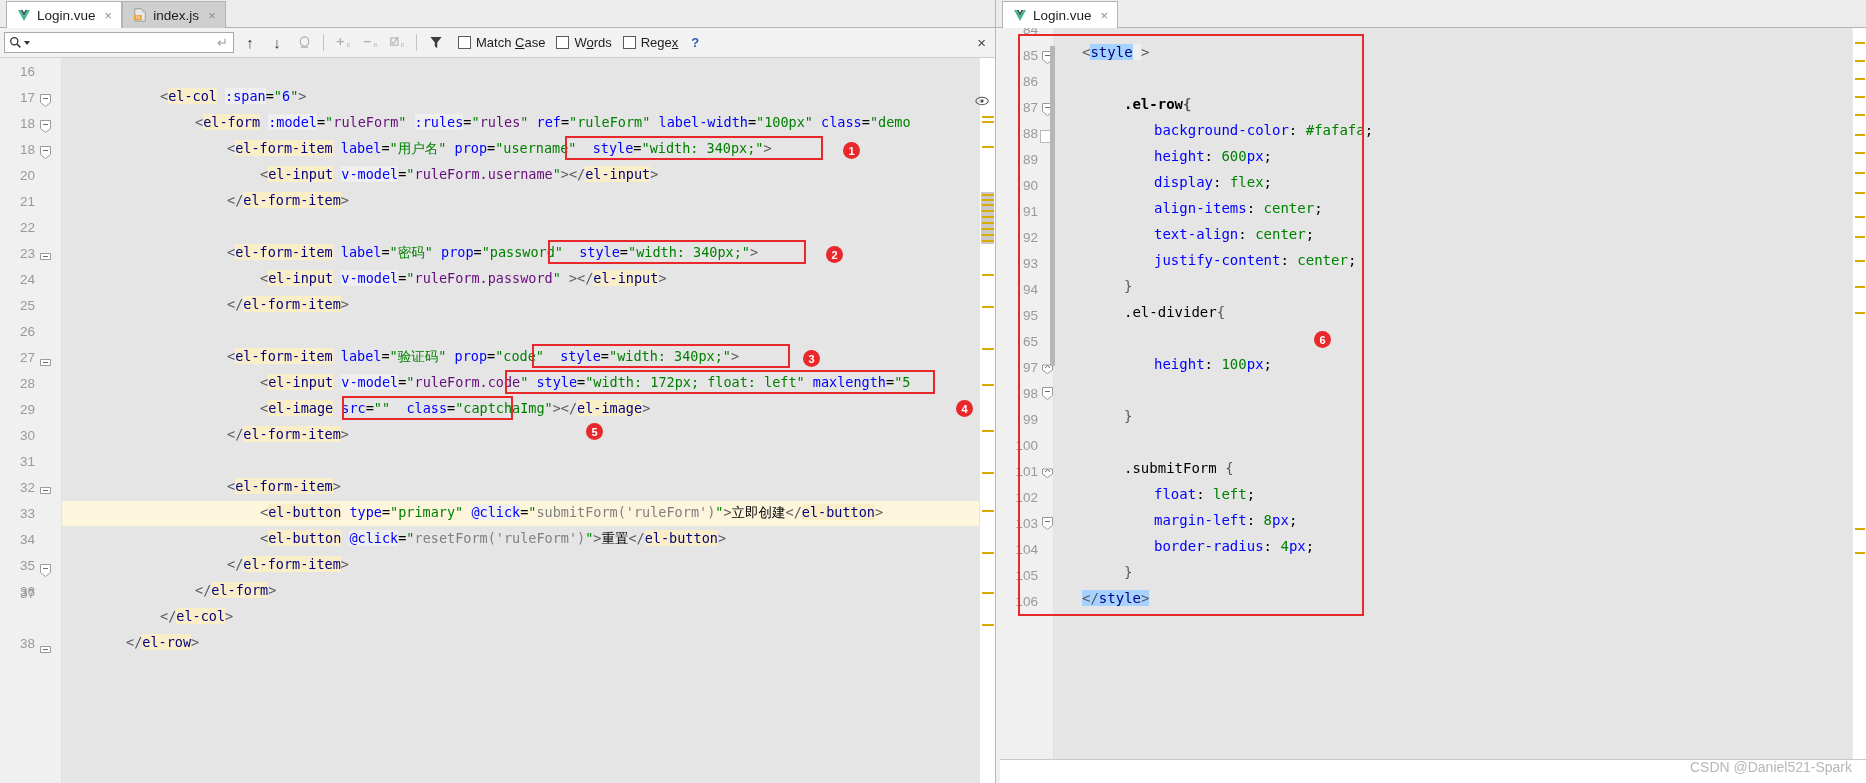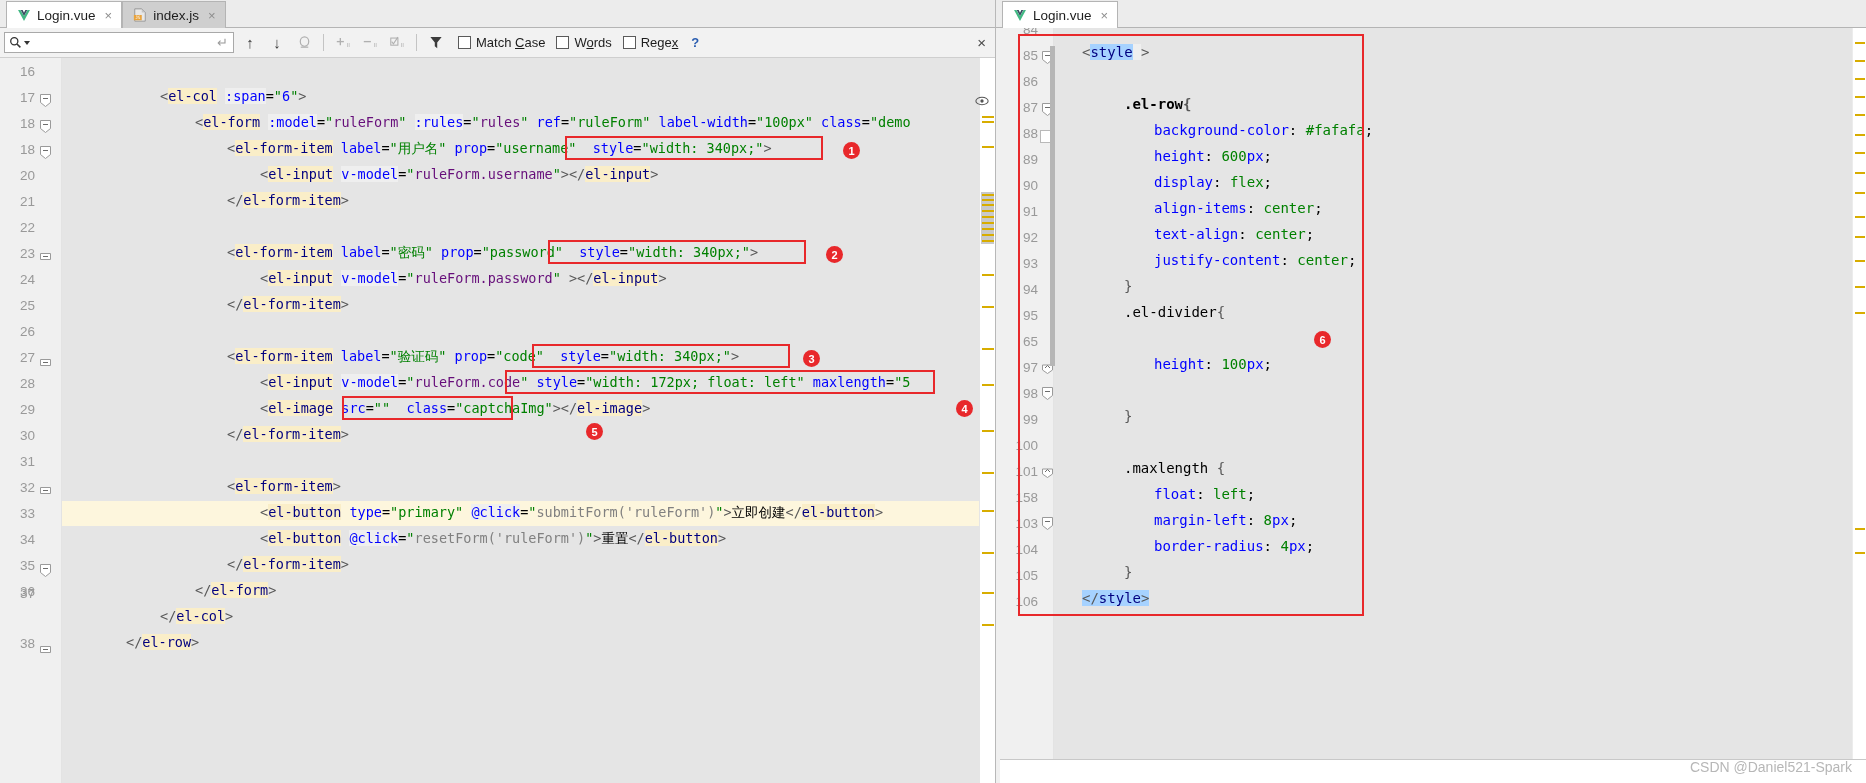--- a/index.html
+++ b/index.html
@@ -596,21 +596,21 @@
         <span class="r-num" style="top:202px">92</span>
         <span class="r-num" style="top:228px">93</span>
         <span class="r-num" style="top:254px">94</span>
         <span class="r-num" style="top:280px">95</span>
         <span class="r-num" style="top:306px">65</span>
         <span class="r-num" style="top:332px">97</span>
         <span class="r-num" style="top:358px">98</span>
         <span class="r-num" style="top:384px">99</span>
         <span class="r-num" style="top:410px">100</span>
         <span class="r-num" style="top:436px">101</span>
-        <span class="r-num" style="top:462px">158</span>
+        <span class="r-num" style="top:462px">102</span>
         <span class="r-num" style="top:488px">103</span>
         <span class="r-num" style="top:514px">104</span>
         <span class="r-num" style="top:540px">105</span>
         <span class="r-num" style="top:566px">106</span>
 
         <span class="fold" style="left:46px; top:22px">
           <svg width="11" height="13" viewBox="0 0 11 13">
               <path d="M0.5 0.5h10v8l-5 4-5-4z" fill="#fff" stroke="#9a9a9a"></path>
               <line x1="3" y1="4.5" x2="8" y2="4.5" stroke="#6d6d6d"></line>
             </svg>
@@ -667,21 +667,21 @@
         <div class="code-line" style="top:224px; left:100px;"><span class="t-attr">justify-content</span><span class="t-plain">: </span><span class="t-str">center</span><span class="t-plain">;</span></div>
 
         <div class="code-line" style="top:250px; left:70px;"><span class="t-bracket">}</span></div>
 
         <div class="code-line" style="top:276px; left:70px;"><span class="t-plain">.el-divider</span><span class="t-bracket">{</span></div>
 
         <div class="code-line" style="top:328px; left:100px;"><span class="t-attr">height</span><span class="t-plain">: </span><span class="t-str">100</span><span class="t-attr">px</span><span class="t-plain">;</span></div>
 
         <div class="code-line" style="top:380px; left:70px;"><span class="t-bracket">}</span></div>
 
-        <div class="code-line" style="top:432px; left:70px;"><span class="t-plain">.maxlength </span><span class="t-bracket">{</span></div>
+        <div class="code-line" style="top:432px; left:70px;"><span class="t-plain">.submitForm </span><span class="t-bracket">{</span></div>
 
         <div class="code-line" style="top:458px; left:100px;"><span class="t-attr">float</span><span class="t-plain">: </span><span class="t-str">left</span><span class="t-plain">;</span></div>
 
         <div class="code-line" style="top:484px; left:100px;"><span class="t-attr">margin-left</span><span class="t-plain">: </span><span class="t-str">8</span><span class="t-attr">px</span><span class="t-plain">;</span></div>
 
         <div class="code-line" style="top:510px; left:100px;"><span class="t-attr">border-radius</span><span class="t-plain">: </span><span class="t-str">4</span><span class="t-attr">px</span><span class="t-plain">;</span></div>
 
         <div class="code-line" style="top:536px; left:70px;"><span class="t-bracket">}</span></div>
 
         <div class="code-line" style="top:562px; left:28px;"><span class="t-bracket sel-blue">&lt;/</span><span class="t-tag sel-blue">style</span><span class="t-bracket sel-blue">&gt;</span></div>

